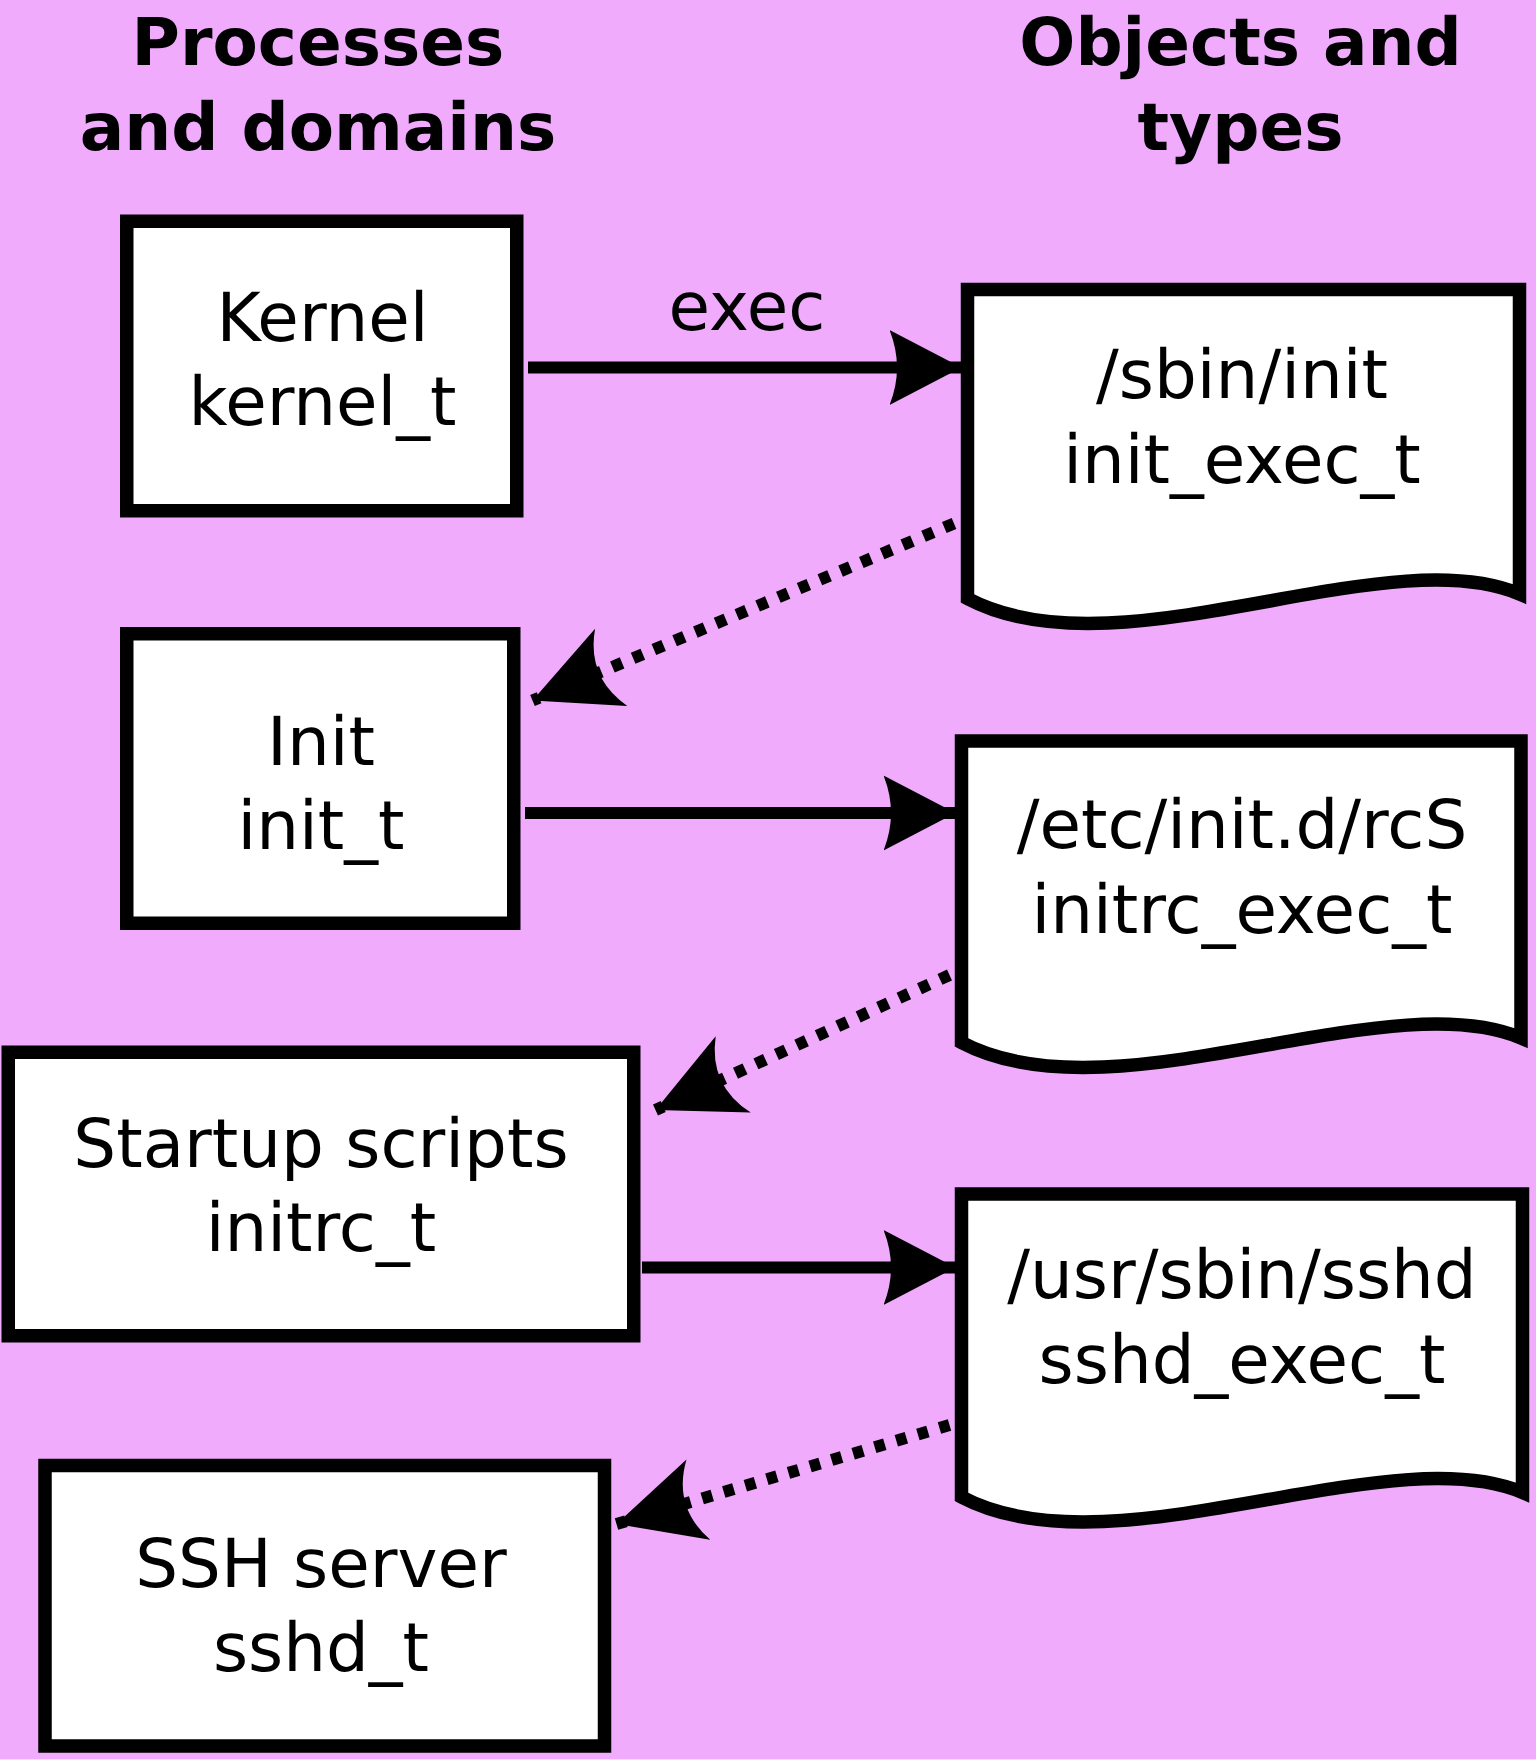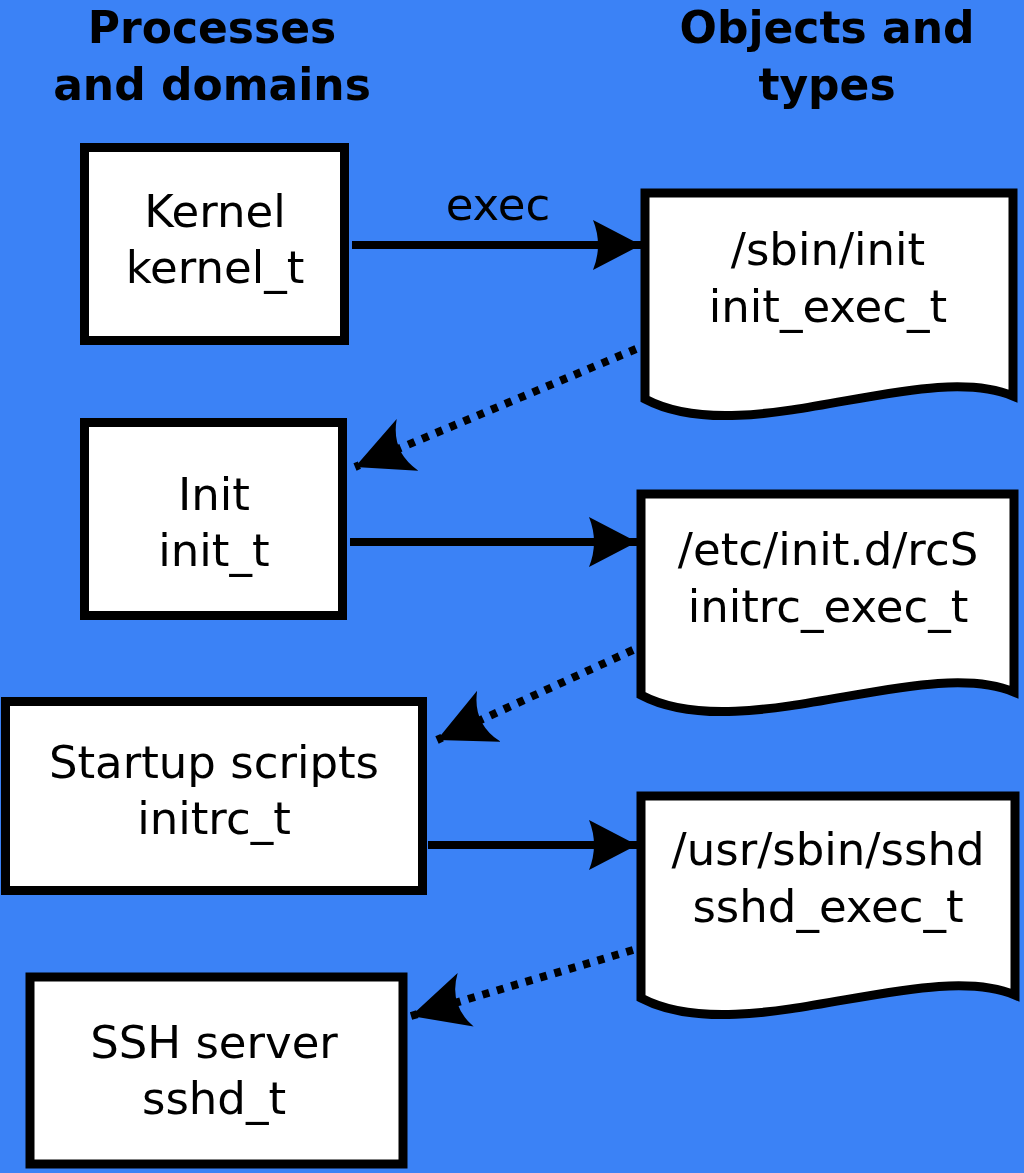--- a/index.html
+++ b/index.html
@@ -4,21 +4,21 @@
 <style>
   html, body {
     margin: 0;
     padding: 0;
     background: #ffffff;
   }
   .stage {
     position: relative;
     width: 1024px;
     height: 1173px;
-    background: #3b82f6;
+    background: #f0abfc;
   }
   svg { display: block; }
   text {
     text-anchor: middle;
     fill: #000000;
   }
   .hdr {
     font: 700 44px "DejaVu Sans", sans-serif;
   }
   .lbl {

